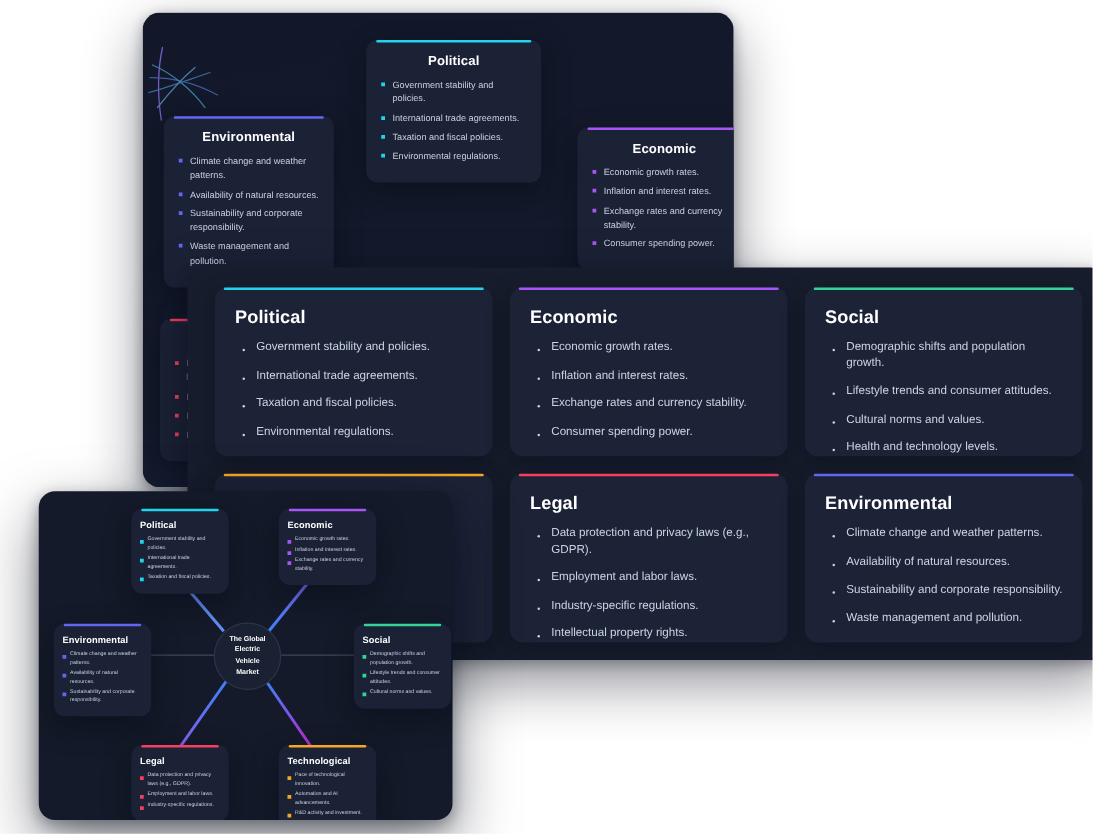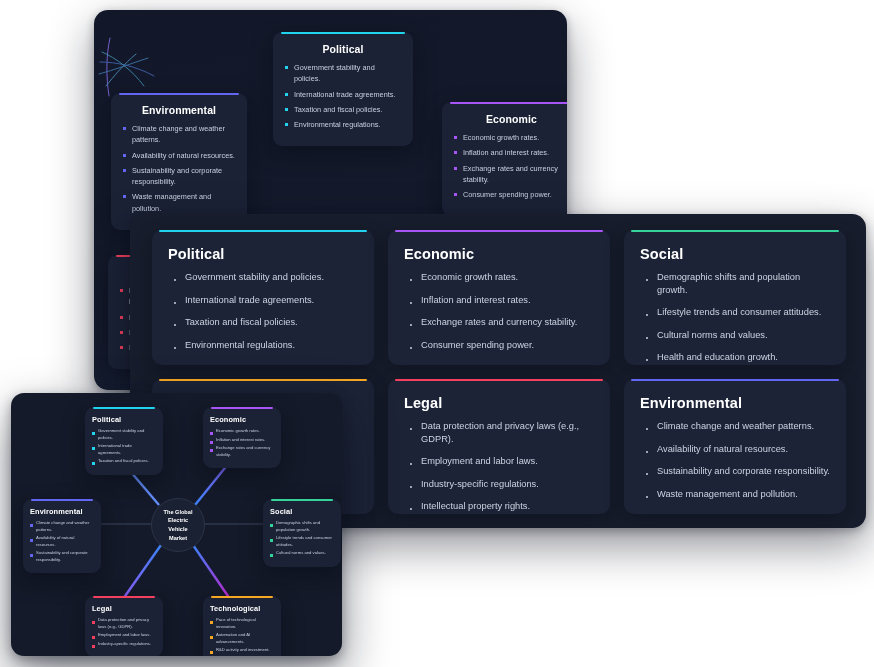--- a/index.html
+++ b/index.html
@@ -18,20 +18,21 @@
   }
 
   
   .panel {
     position: absolute;
     border-radius: 14px;
     background: #141a29;
     box-shadow: 0 18px 45px rgba(10, 14, 28, .45),
                 0 3px 10px rgba(10, 14, 28, .30);
     overflow: hidden;
+    margin-left: 20px;
   }
 
   
   #panel-back {
     left: 94px;
     top: 10px;
     width: 473px;
     height: 380px;
     background:
       radial-gradient(ellipse 260px 180px at 50% 100%, rgba(92,108,220,.30) 0%, rgba(60,72,150,.10) 45%, rgba(0,0,0,0) 75%),
@@ -297,21 +298,21 @@
         <li>Consumer spending power.</li>
       </ul>
     </div>
 
     <div class="big-card" style="--accent:#34d399;">
       <div class="bc-title">Social</div>
       <ul>
         <li>Demographic shifts and population growth.</li>
         <li>Lifestyle trends and consumer attitudes.</li>
         <li>Cultural norms and values.</li>
-        <li>Health and education growth.</li>
+        <li>Health and technology levels.</li>
       </ul>
     </div>
 
     <div class="big-card" style="--accent:#f5a623;">
       <div class="bc-title">Technological</div>
       <ul>
         <li>Pace of technological innovation.</li>
         <li>Automation and AI advancements.</li>
         <li>R&amp;D activity and investment.</li>
         <li>Battery technology improvements.</li>

